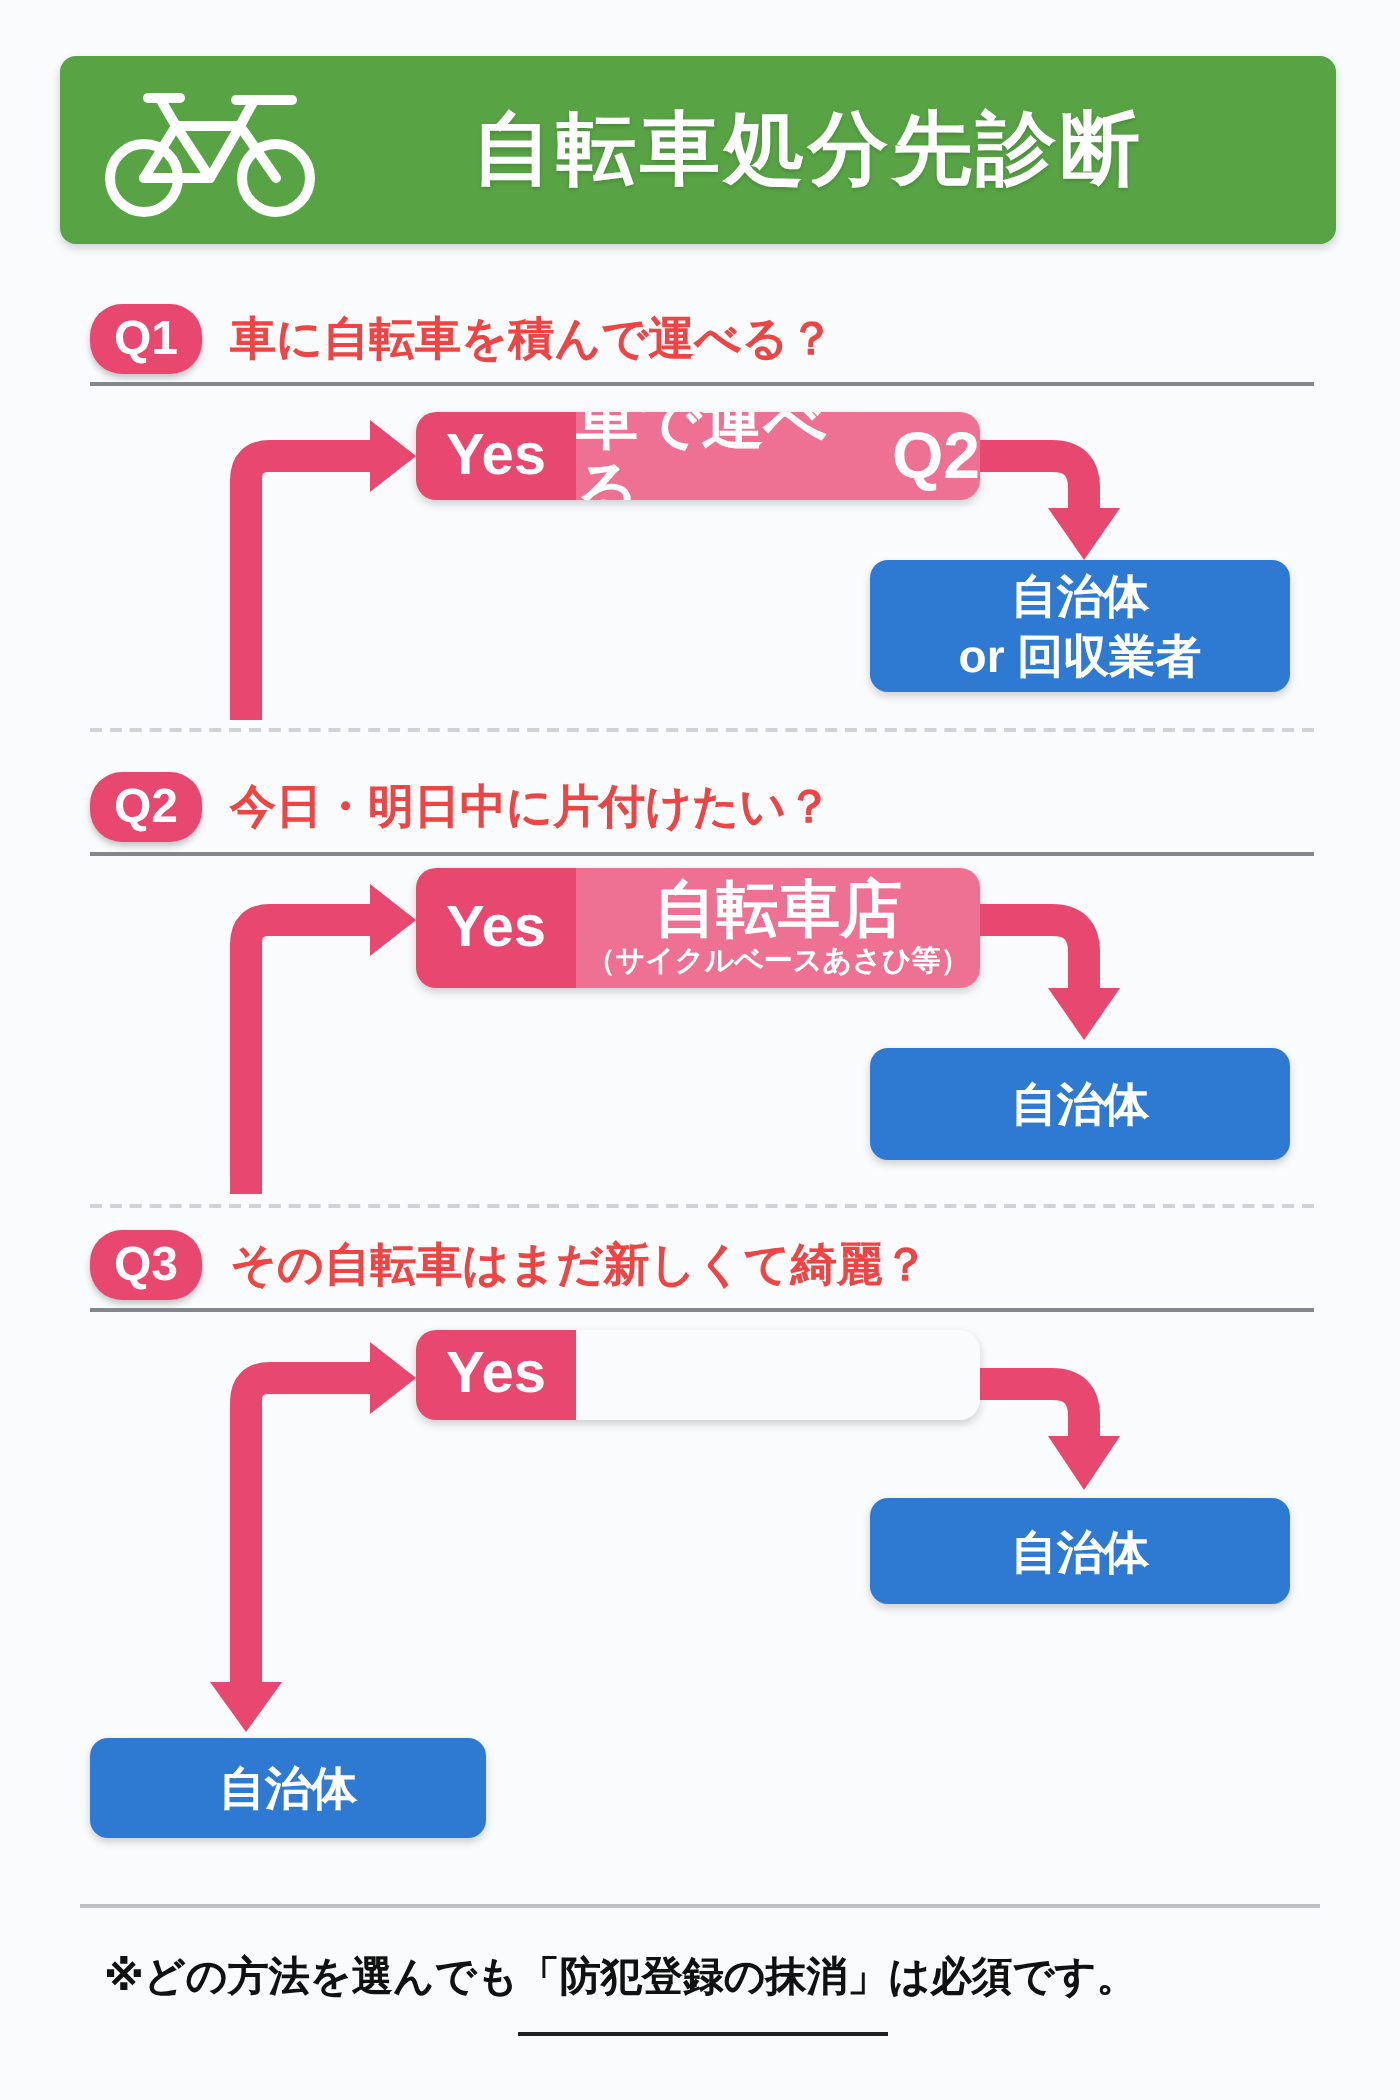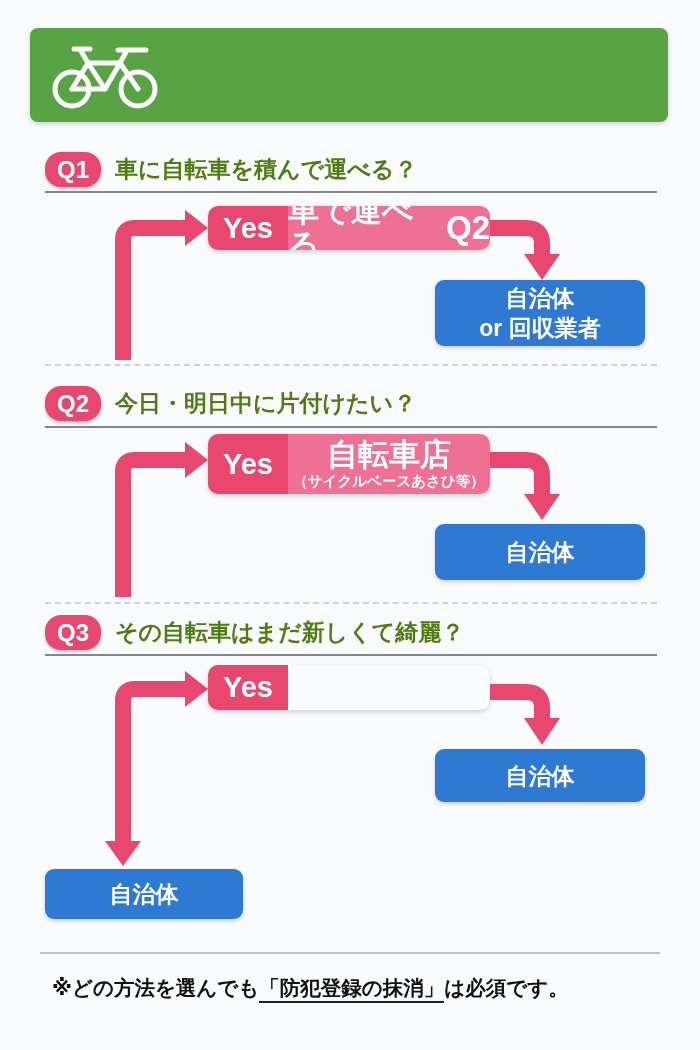--- a/index.html
+++ b/index.html
@@ -27,21 +27,21 @@
   .ht1{font-size:30px;font-weight:800;letter-spacing:1px;line-height:34px;}
   .ht2{font-size:40px;font-weight:800;letter-spacing:2px;line-height:44px;}
 
   
   .qbadge{
     width:56px;height:35px;background:var(--pink);border-radius:16px;
     color:#fff;font-size:24px;font-weight:800;
     display:flex;align-items:center;justify-content:center;
     box-shadow:0 2px 3px rgba(0,0,0,.22);
   }
-  .qtext{font-size:23px;font-weight:700;line-height:35px;color:#4d7c0f;white-space:nowrap;}
+  .qtext{font-size:23px;font-weight:700;line-height:35px;color:#ef4444;white-space:nowrap;}
   .qline{height:2px;background:#83878d;}
   .dashline{height:0;border-top:2px dashed var(--dash);}
 
   
   .yesbox{
     display:flex;border-radius:10px;overflow:hidden;
     box-shadow:0 2px 5px rgba(0,0,0,.18);
   }
   .yesseg{
     flex:0 0 80px;background:var(--pink);color:#fff;
@@ -70,21 +70,21 @@
   }
   .bline:empty{display:none;}
 
   
   .arrow path{stroke:var(--pink);stroke-width:16;fill:none;}
   .arrow polygon{fill:var(--pink);}
 
   
   .footline{height:2px;background:#bcc0c5;}
   .footnote{font-size:20.5px;font-weight:700;color:#111;white-space:nowrap;}
-  .footem{border-bottom:2px solid #222;padding-bottom:2px;}
+  .footem{border-bottom:2px solid #222;padding-bottom:16px;}
 </style>
 </head>
 <body>
 
 <div class="abs header">
   <div class="bike">
     <svg width="112" height="72" viewBox="0 0 110 72">
       <g stroke="#ffffff" stroke-width="5" fill="none" stroke-linecap="round" stroke-linejoin="round">
         <circle cx="22" cy="50" r="17"></circle>
         <circle cx="88" cy="50" r="17"></circle>
@@ -92,20 +92,21 @@
         <path d="M38,24 L55,50 L22,50"></path>
         <path d="M55,50 L70,24"></path>
         <path d="M70,24 L76,13"></path>
         <path d="M68,11 L96,11"></path>
         <path d="M38,24 L31,12"></path>
         <path d="M24,10 L40,10"></path>
       </g>
     </svg>
   </div>
   <div class="htitles">
+    <div class="ht2">自転車処分先診断</div>
   </div>
 </div>
 
 <div class="abs qbadge" style="left:45px;top:152px;">Q1</div>
 <div class="abs qtext" style="left:115px;top:152px;">車に自転車を積んで運べる？</div>
 <div class="abs qline" style="left:45px;top:191px;width:612px;"></div>
 
 <svg class="abs arrow" style="left:105px;top:210px;" width="105" height="150" viewBox="0 0 105 150">
   <path d="M18,150 V30 Q18,18 30,18 H80"></path>
   <polygon points="80,0 80,36 103,18"></polygon>

